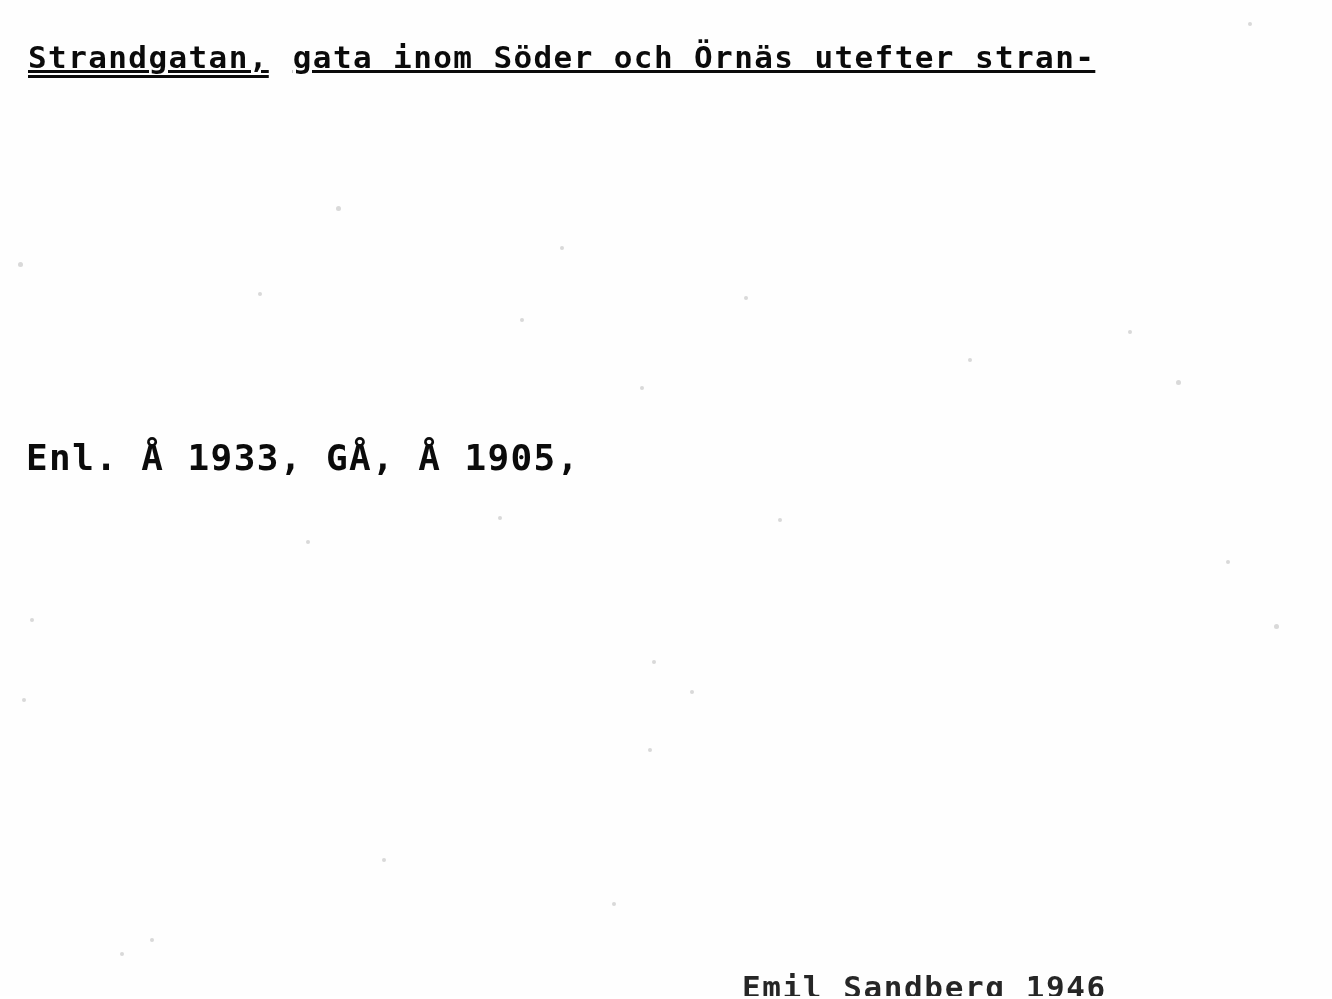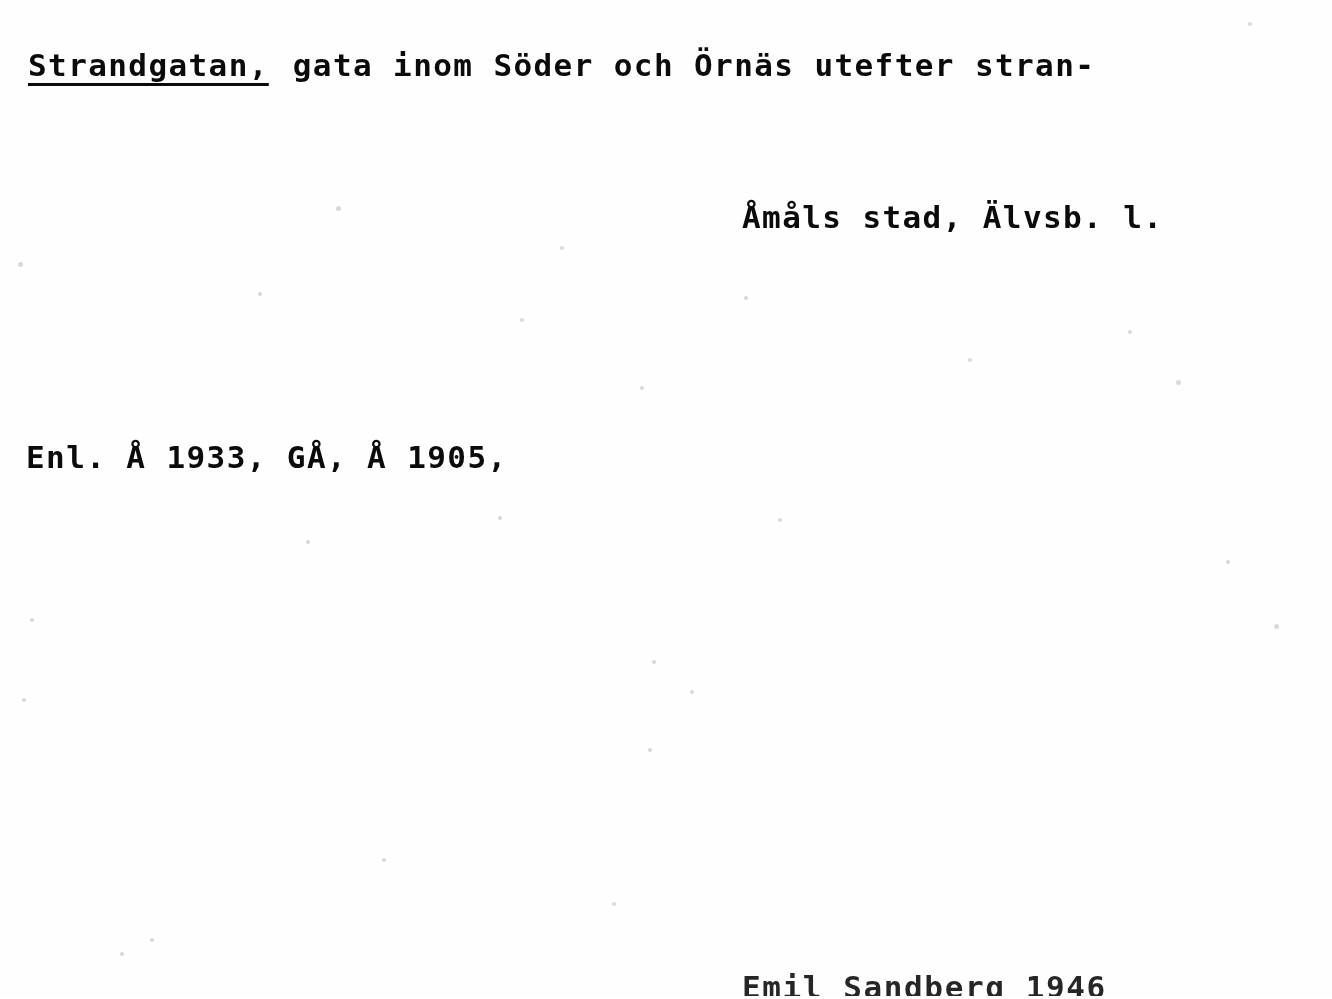--- a/index.html
+++ b/index.html
@@ -19,22 +19,23 @@
   
   .speck {
     position: absolute;
     background: #b9b9b9;
     border-radius: 50%;
     opacity: .55;
   }
   .entry {
     position: absolute;
     left: 28px;
-    top: 40px;
+    top: 32px;
     width: 1300px;
+    text-decoration: underline;
   }
   .line {
     white-space: pre;
     font-size: 31px;
     line-height: 51px;
     letter-spacing: 1.4px;
     font-weight: 700;
     font-family: "DejaVu Sans Mono", monospace;
   }
   .headword {
@@ -58,21 +59,21 @@
     font-size: 31px;
     letter-spacing: 1.4px;
     font-weight: 700;
     line-height: 51px;
   }
   .ref-line {
     position: absolute;
     left: 26px;
     top: 432px;
     white-space: pre;
-    font-size: 31px;
+    font-size: 36px;
     letter-spacing: 1.4px;
     font-weight: 700;
     line-height: 51px;
   }
   .signature {
     position: absolute;
     left: 742px;
     top: 962px;
     white-space: pre;
     font-size: 31px;
@@ -96,21 +97,20 @@
 
 <div id="card">
 
   <div class="entry">
     <div class="row-first">
       <span class="line headword">Strandgatan,</span>
       <span class="line" style="margin-left:24px;">gata inom Söder och Örnäs utefter stran-</span>
     </div>
   </div>
 
-  <div class="source-line">Åmåls stad, Älvsb. l.</div>
 
   <div class="ref-line">Enl. Å 1933, GÅ, Å 1905,</div>
 
   <div class="signature">Emil Sandberg 1946</div>
 
   <div class="speck" style="left:1248px;top:22px;width:4px;height:4px;"></div>
   <div class="speck" style="left:336px;top:206px;width:5px;height:5px;"></div>
   <div class="speck" style="left:560px;top:246px;width:4px;height:4px;"></div>
   <div class="speck" style="left:18px;top:262px;width:5px;height:5px;"></div>
   <div class="speck" style="left:258px;top:292px;width:4px;height:4px;"></div>

